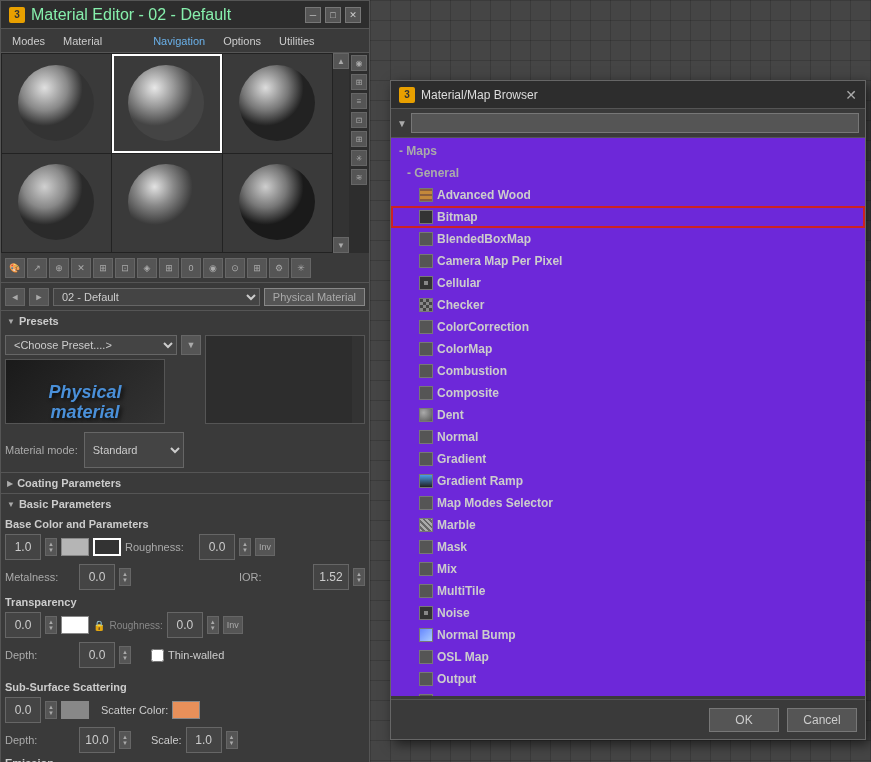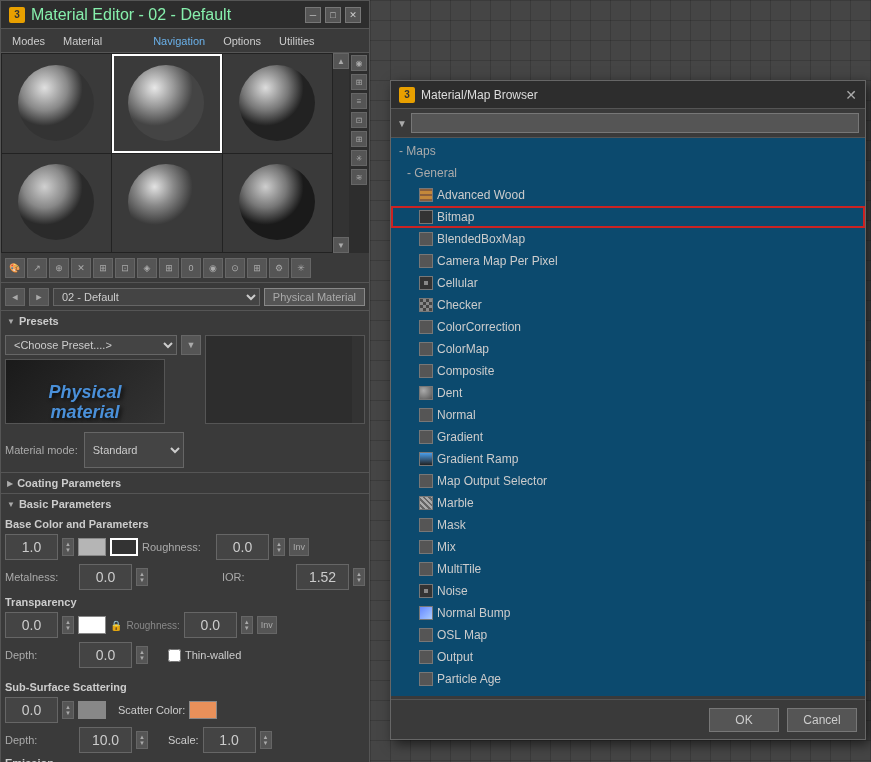--- a/index.html
+++ b/index.html
@@ -344,26 +344,26 @@
       align-items: center;
       gap: 4px;
       margin-bottom: 4px;
     }
     .param-label {
       font-size: 11px;
       color: #aaa;
       min-width: 70px;
     }
     .num-input {
-      width: 53px;
+      width: 36px;
       height: 18px;
       background: #444;
       border: 1px solid #666;
       color: #ccc;
-      font-size: 14px;
+      font-size: 12px;
       text-align: center;
       padding: 12px 2px;
     }
     .color-swatch {
       width: 28px;
       height: 18px;
       background: #b0b0b0;
       border: 1px solid #888;
       cursor: pointer;
     }
@@ -467,22 +467,23 @@
       background: #555;
       border: 1px solid #777;
       color: #ccc;
       font-size: 11px;
       padding: 0 4px;
     }
 
     .browser-tree {
       height: calc(100% - 100px);
       overflow-y: auto;
-      background: #0c4a6e;
+      background: #6d28d9;
       padding: 2px 0;
+      font-weight: bold;
     }
     .tree-item {
       padding: 2px 8px;
       cursor: pointer;
       font-size: 12px;
       color: #bbb;
       display: flex;
       align-items: center;
       gap: 4px;
       height: 22px;
@@ -921,20 +922,24 @@
     <div class="tree-item map-entry">
       <div class="tree-icon"></div>
       <span>ColorCorrection</span>
     </div>
 
     <div class="tree-item map-entry">
       <div class="tree-icon"></div>
       <span>ColorMap</span>
     </div>
 
+    <div class="tree-item map-entry">
+      <div class="tree-icon"></div>
+      <span>Combustion</span>
+    </div>
 
     <div class="tree-item map-entry">
       <div class="tree-icon"></div>
       <span>Composite</span>
     </div>
 
     <div class="tree-item map-entry">
       <div class="tree-icon dent-icon"></div>
       <span>Dent</span>
     </div>
@@ -949,21 +954,21 @@
       <span>Gradient</span>
     </div>
 
     <div class="tree-item map-entry">
       <div class="tree-icon gradient-icon"></div>
       <span>Gradient Ramp</span>
     </div>
 
     <div class="tree-item map-entry">
       <div class="tree-icon"></div>
-      <span>Map Output Selector</span>
+      <span>Map Modes Selector</span>
     </div>
 
     <div class="tree-item map-entry">
       <div class="tree-icon marble-icon"></div>
       <span>Marble</span>
     </div>
 
     <div class="tree-item map-entry">
       <div class="tree-icon"></div>
       <span>Mask</span>

